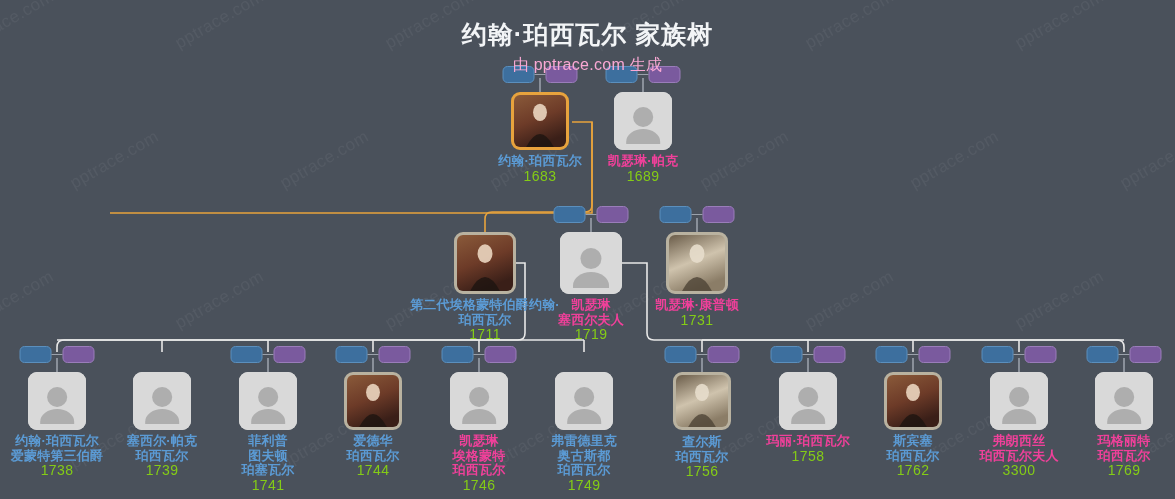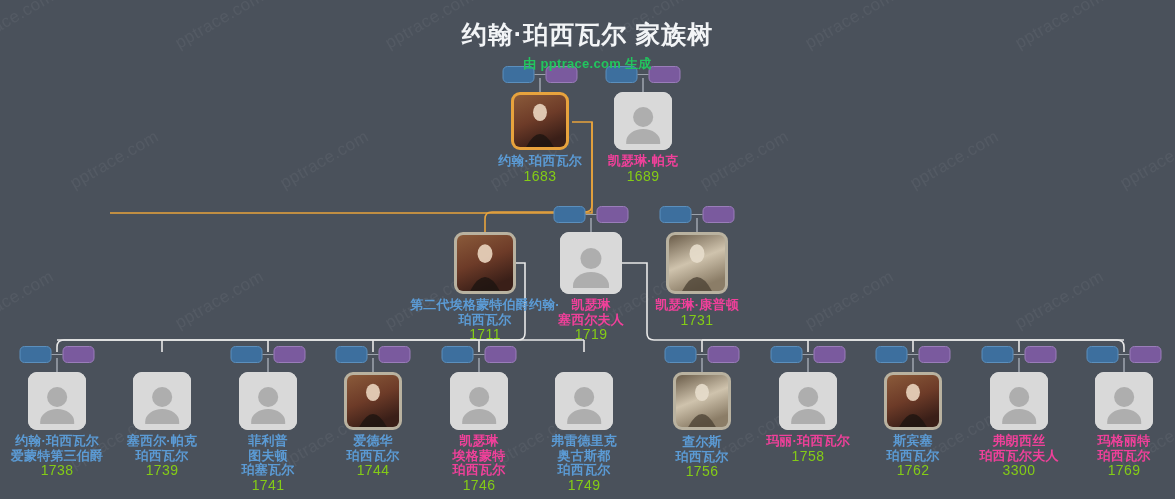--- a/index.html
+++ b/index.html
@@ -16,21 +16,21 @@
     font-size:17px;font-family:"Liberation Sans",sans-serif;
     transform:rotate(-30deg);white-space:nowrap;letter-spacing:.5px;
   }
   
   #header{position:absolute;top:0;left:0;width:1175px;z-index:5;text-align:center;}
   #tree-title{
     margin:0;padding-top:19px;color:#f2f4f6;font-size:25px;font-weight:700;
     letter-spacing:1px;line-height:1.2;
   }
   #tree-subtitle{
-    margin:0;padding-top:6px;color:#22c55e;font-size:13px;font-weight:700;letter-spacing:.3px;
+    margin:0;padding-top:6px;color:#f9a8d4;font-size:16px;font-weight:400;letter-spacing:.3px;
   }
   
   #links{position:absolute;inset:0;z-index:1;}
   
   #nodes{position:absolute;inset:0;z-index:3;}
   .person{position:absolute;width:0;height:0;}
   .tabs{position:absolute;left:50%;transform:translateX(-50%);display:flex;align-items:center;}
   .tab{width:30px;height:15px;border-radius:5px;}
   .tab.blue{background:#3d6f9e;border:1px solid #5b8fbd;}
   .tab.purple{background:#7a5a9e;border:1px solid #9a7dba;}

